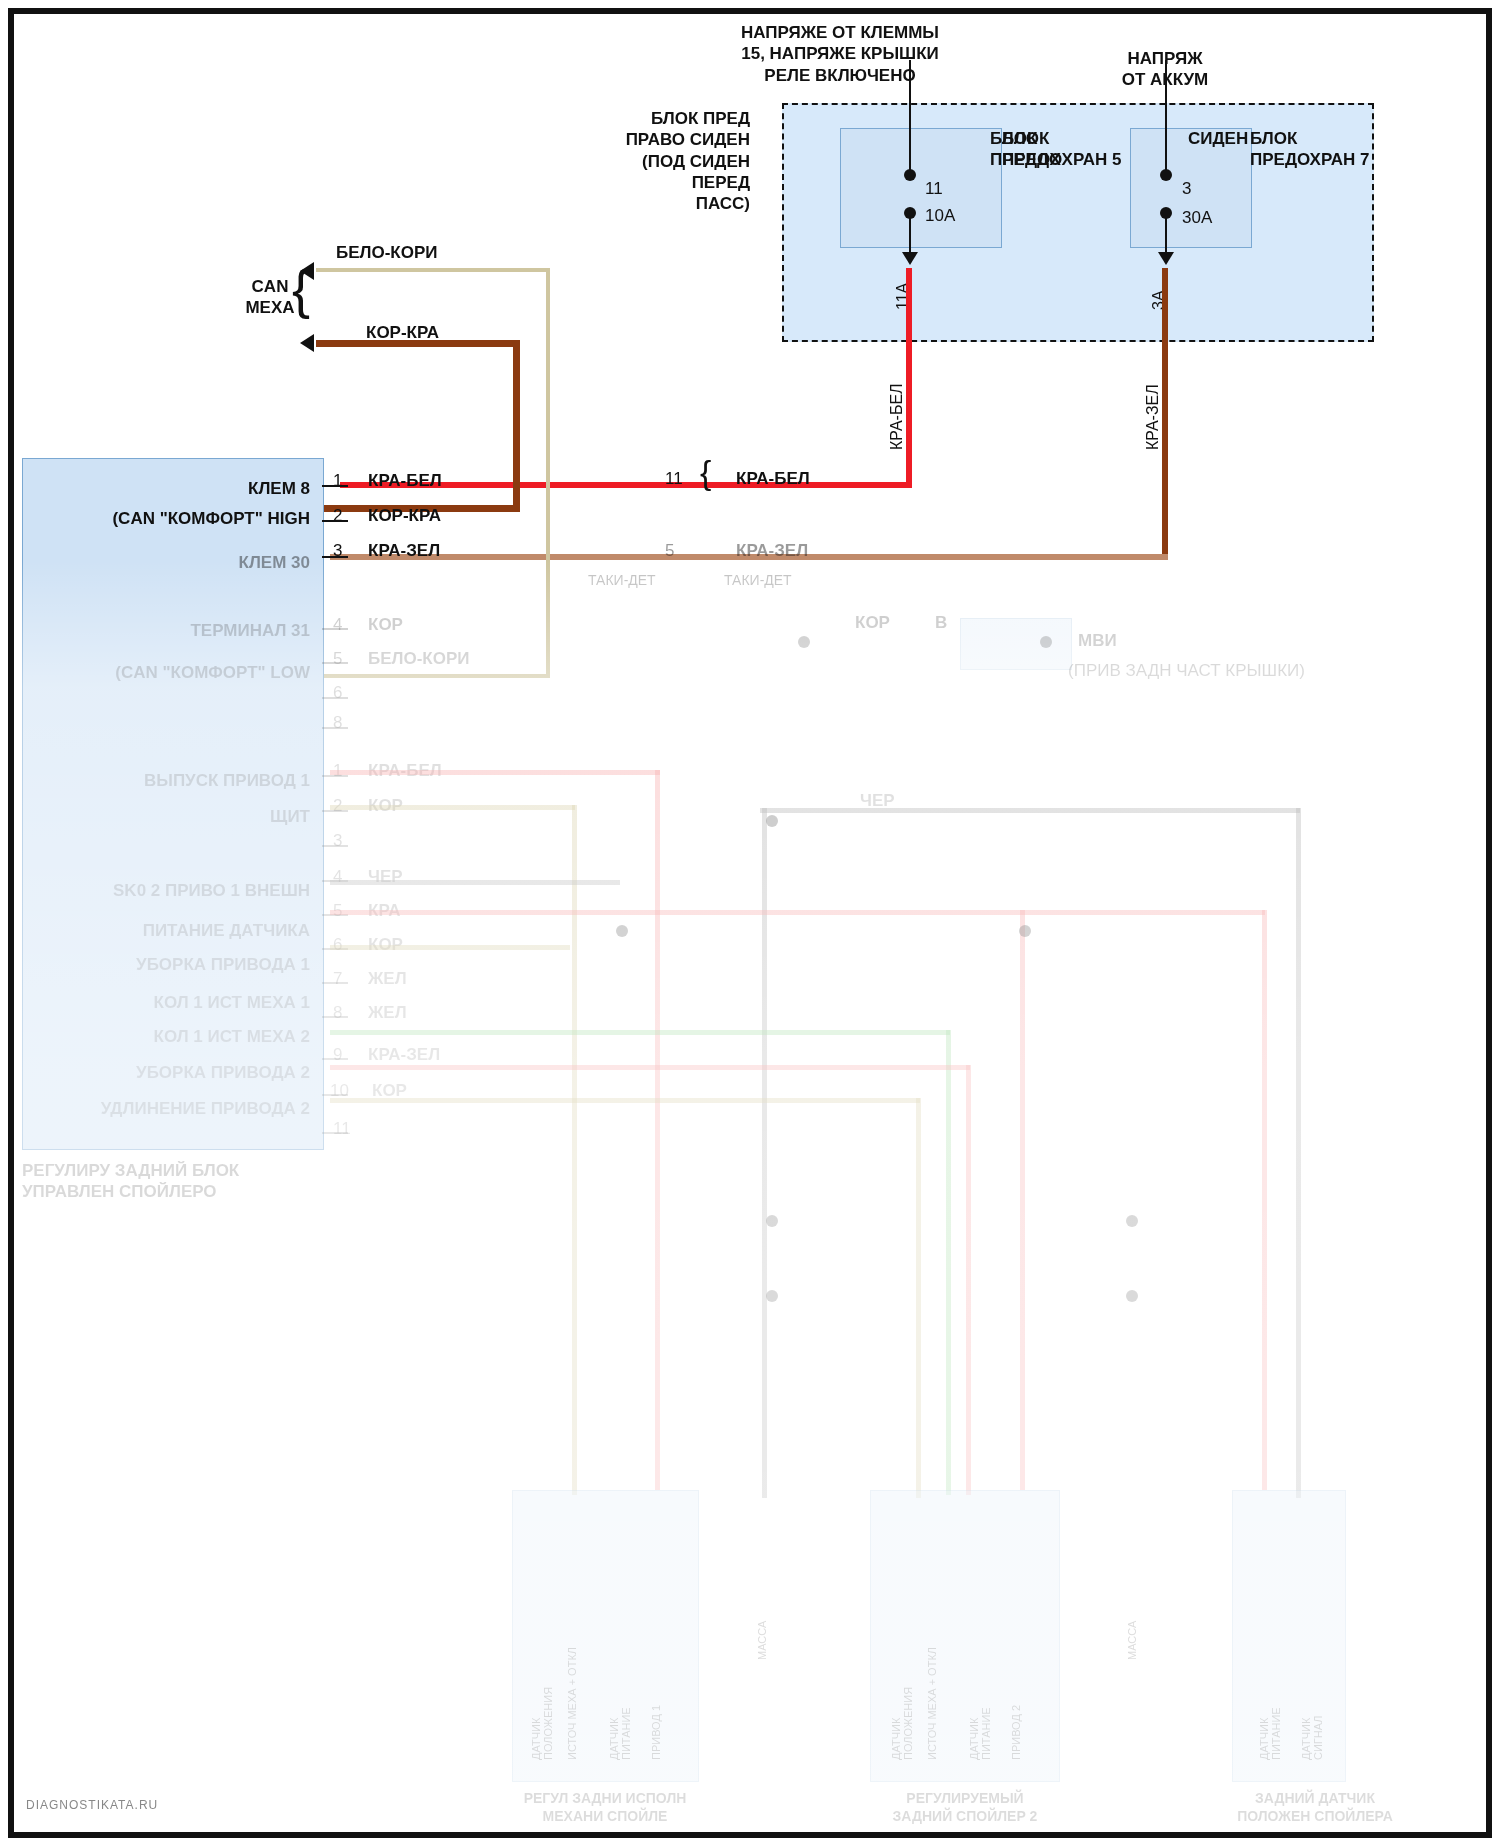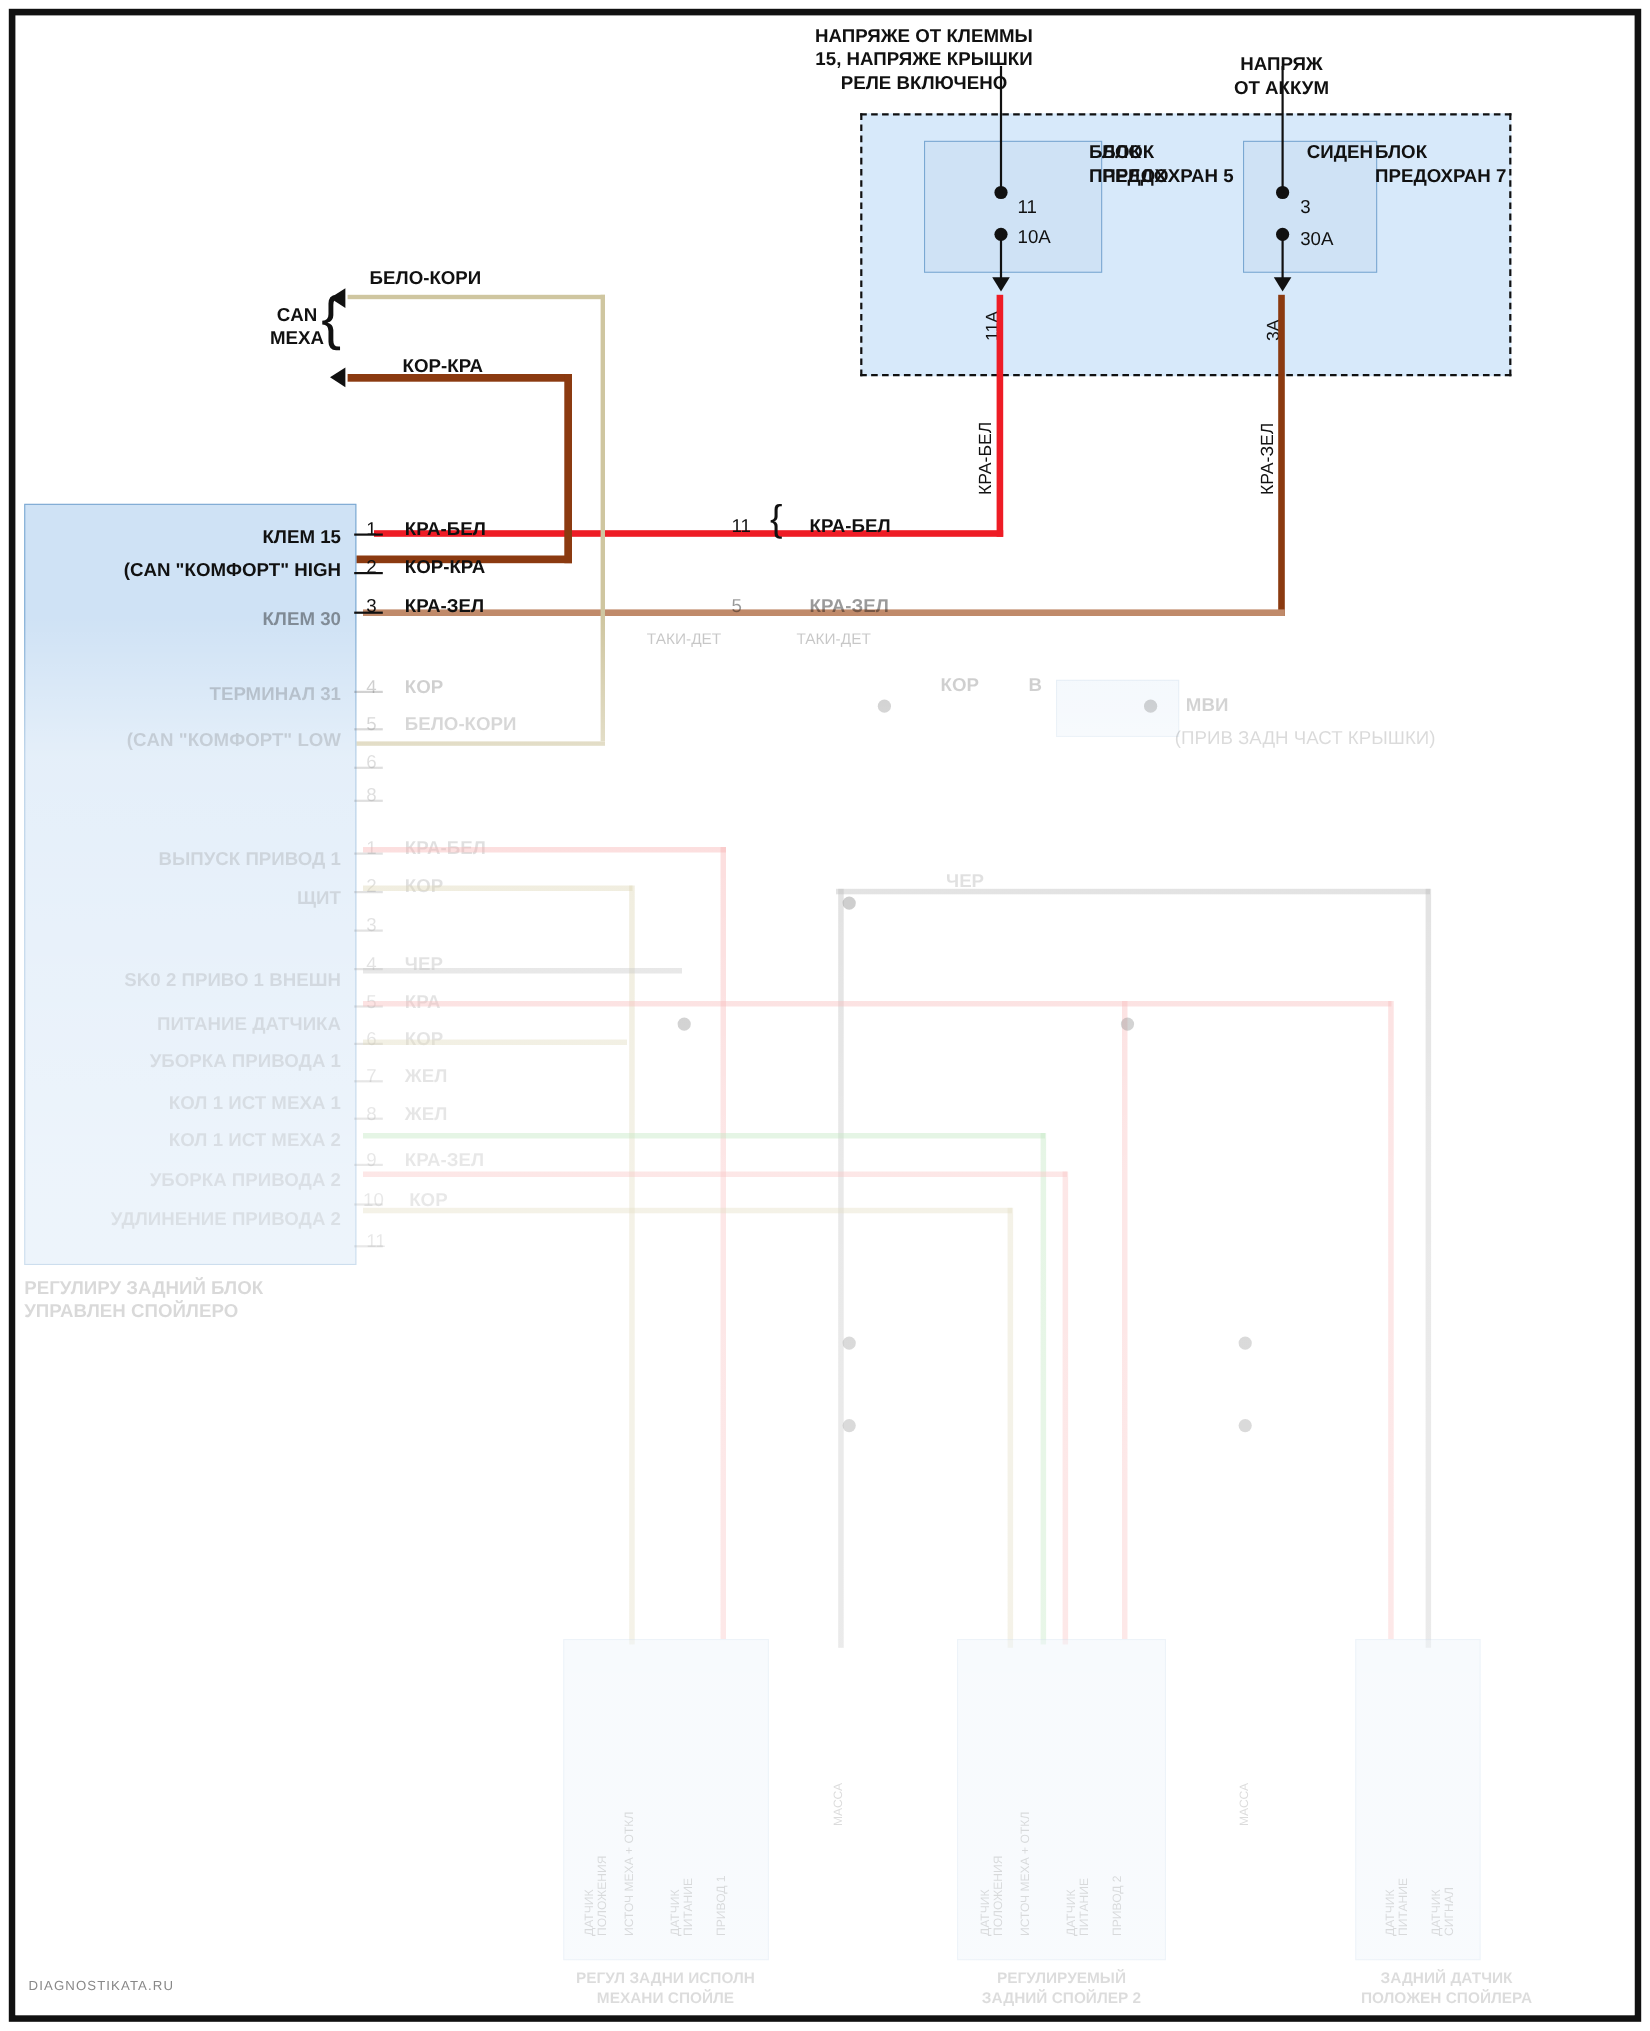--- a/index.html
+++ b/index.html
@@ -35,20 +35,25 @@
 <div id="root">
   <div class="frame"></div>
 
   <div class="txt c bold" style="left:660px;top:22px;width:360px;">НАПРЯЖЕ ОТ КЛЕММЫ
 15, НАПРЯЖЕ КРЫШКИ
 РЕЛЕ ВКЛЮЧЕНО</div>
   <div class="txt c bold" style="left:1055px;top:48px;width:220px;">НАПРЯЖ
 ОТ АККУМ</div>
 
   <div class="dash" style="left:782px;top:103px;width:588px;height:235px;"></div>
+  <div class="txt r bold" style="left:610px;top:108px;width:140px;">БЛОК ПРЕД
+ПРАВО СИДЕН
+(ПОД СИДЕН
+ПЕРЕД
+ПАСС)</div>
 
   <div class="blue" style="left:840px;top:128px;width:160px;height:118px;"></div>
   <div class="txt bold" style="left:990px;top:128px;">БЛОК
 ПРЕДОХ</div>
   <div class="txt bold" style="left:1002px;top:128px;">БЛОК
 ПРЕДОХРАН 5</div>
   <div class="txt" style="left:925px;top:178px;">11</div>
   <div class="txt" style="left:925px;top:205px;">10А</div>
   <div class="dot" style="left:904px;top:169px;"></div>
   <div class="dot" style="left:904px;top:207px;"></div>
@@ -92,21 +97,21 @@
   <div class="wire" style="left:316px;top:674px;width:234px;height:4px;background:#cfc6a0;"></div>
 
   <div class="wire" style="left:316px;top:340px;width:204px;height:7px;background:#8b3a10;"></div>
   <div class="wire" style="left:513px;top:340px;width:7px;height:172px;background:#8b3a10;"></div>
   <div class="wire" style="left:316px;top:505px;width:204px;height:7px;background:#8b3a10;"></div>
 
   <div class="blue" style="left:22px;top:458px;width:300px;height:690px;"></div>
 
   <div>
 
-    <div class="txt r bold" style="left:60px;top:478px;width:250px;">КЛЕМ 15</div>
+    <div class="txt r bold" style="left:60px;top:478px;width:250px;">КЛЕМ 8</div>
     <div class="txt" style="left:333px;top:470px;">1</div>
     <div class="txt bold" style="left:368px;top:470px;">КРА-БЕЛ</div>
     <div class="pinline" style="left:322px;top:485px;width:26px;"></div>
 
     <div class="txt r bold" style="left:30px;top:508px;width:280px;">(CAN "КОМФОРТ" HIGH</div>
     <div class="txt" style="left:333px;top:505px;">2</div>
     <div class="txt bold" style="left:368px;top:505px;">КОР-КРА</div>
     <div class="pinline" style="left:322px;top:520px;width:26px;"></div>
 
     <div class="txt r bold fade2" style="left:60px;top:552px;width:250px;">КЛЕМ 30</div>

